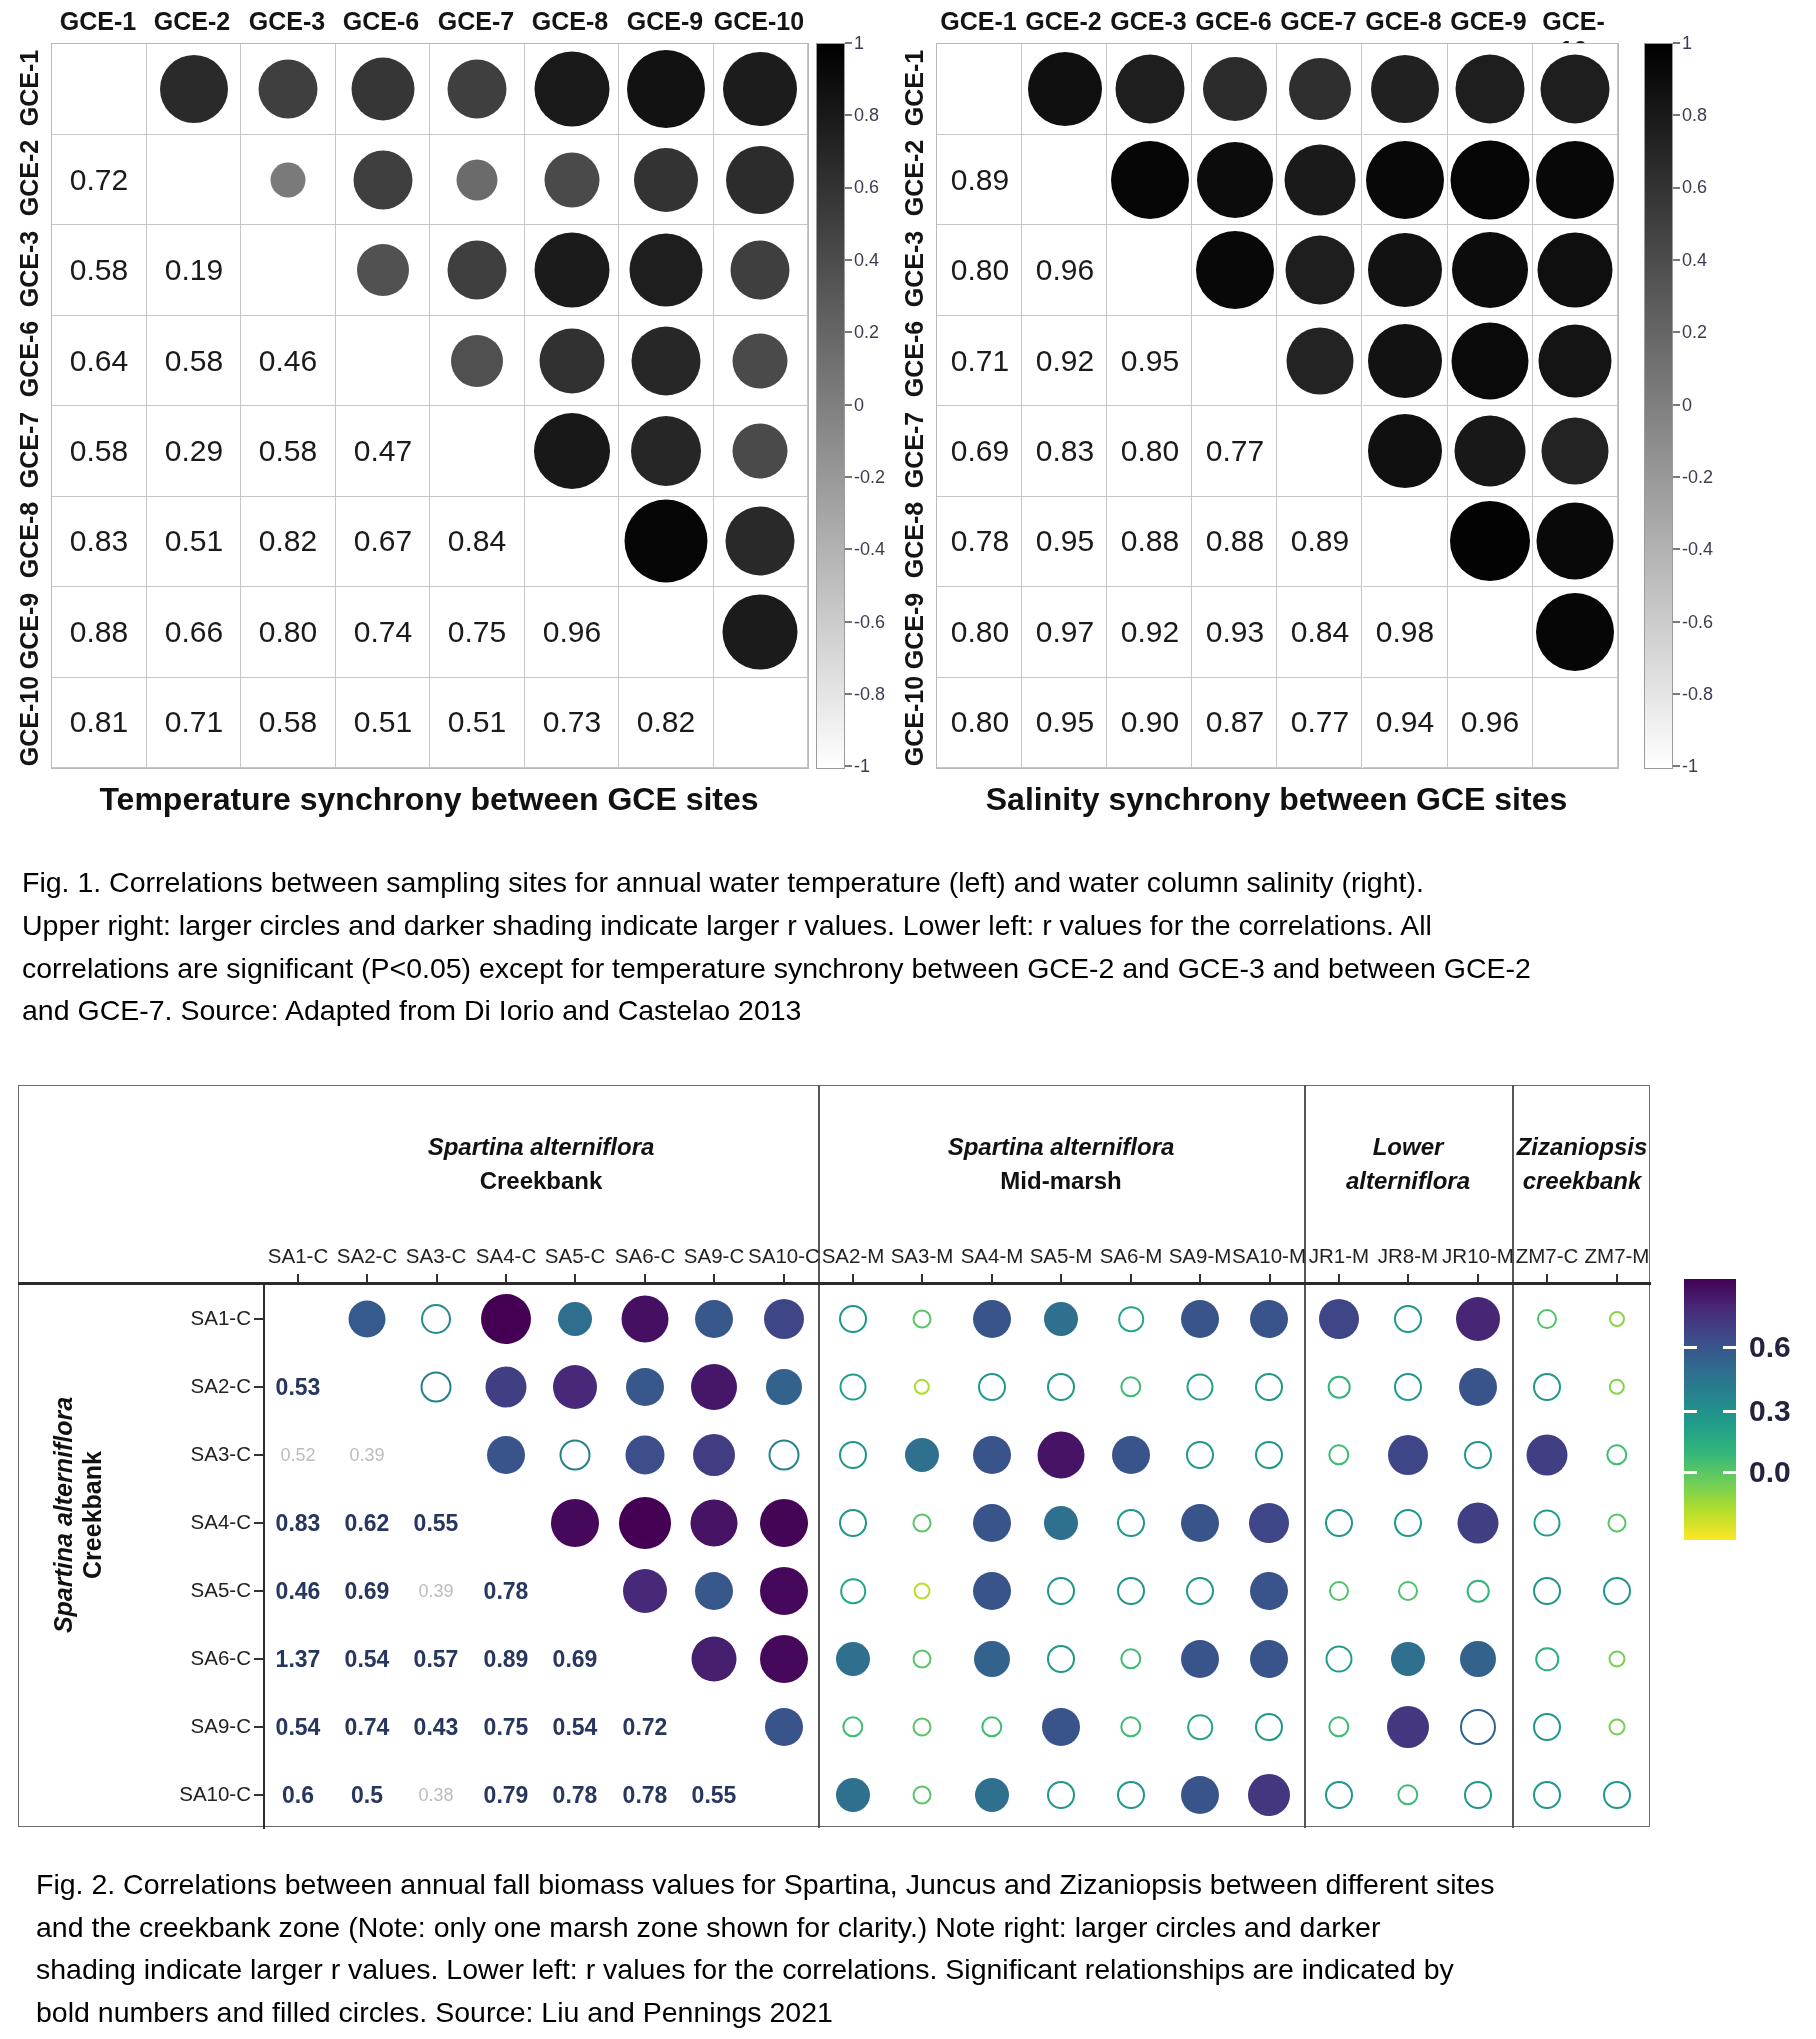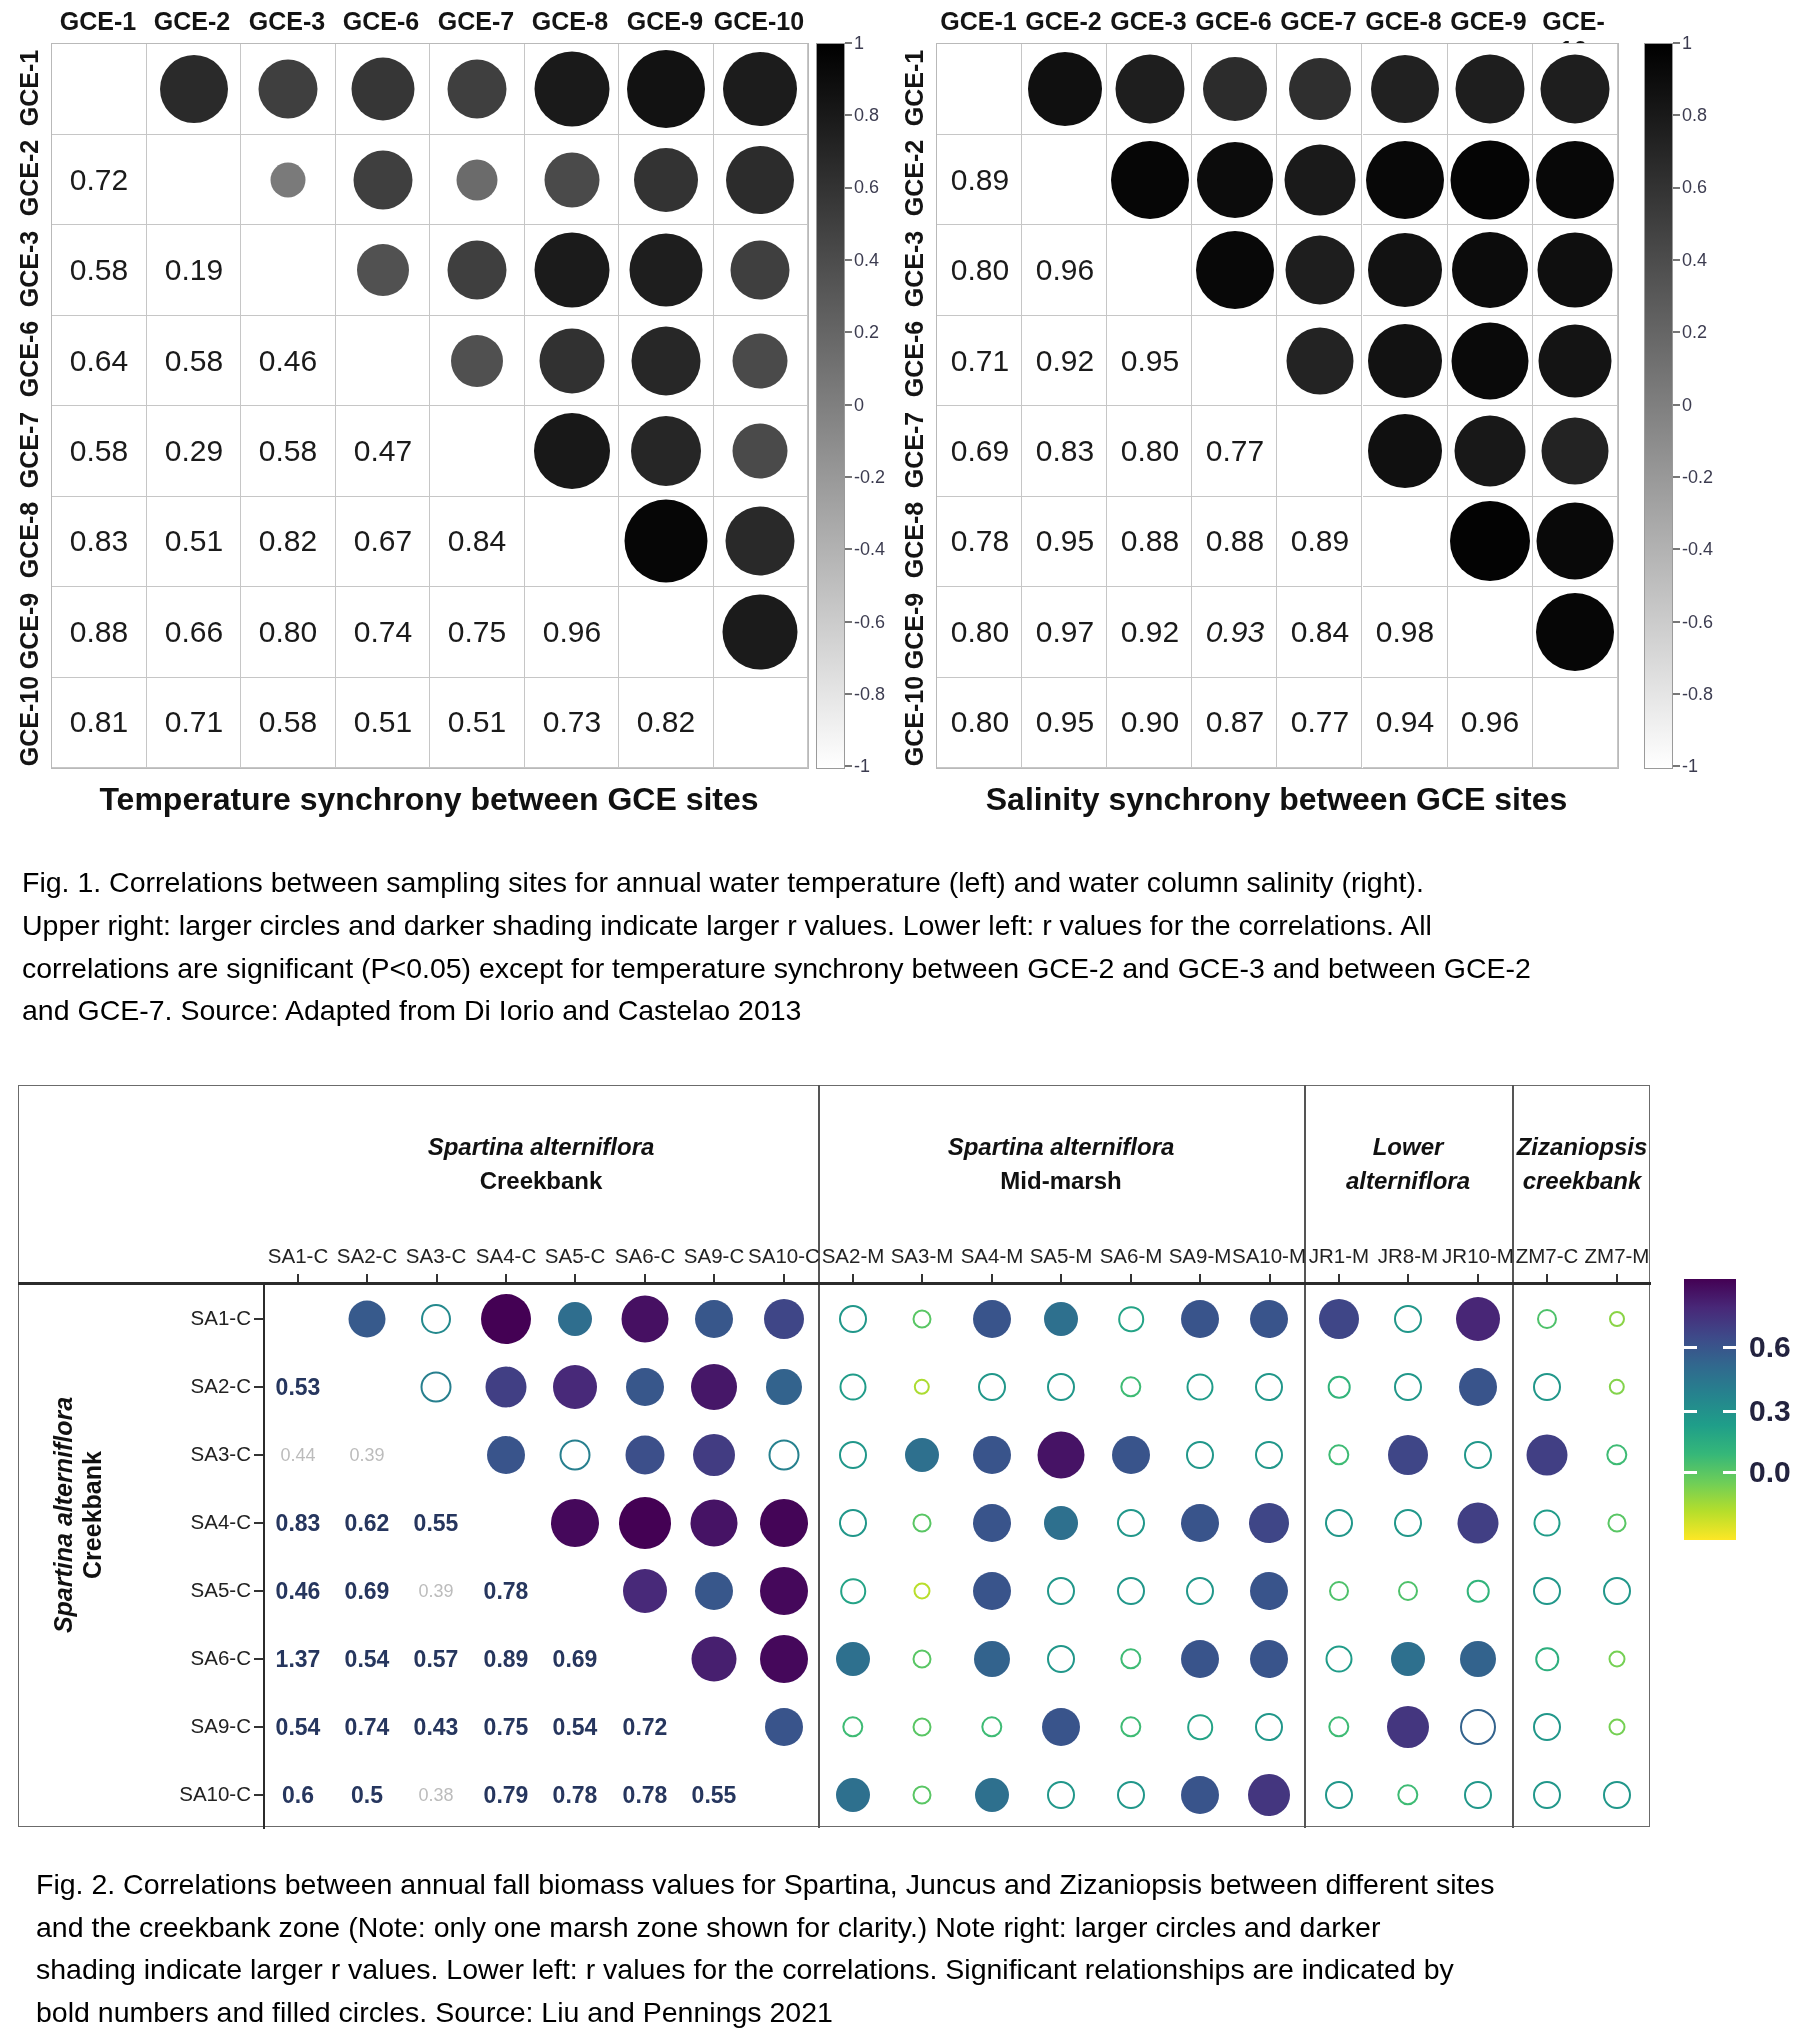--- a/index.html
+++ b/index.html
@@ -313,21 +313,21 @@
           <div class="gcircle" style="left: 553px; top: 497px; width: 80px; height: 80px; background: rgb(3, 3, 3);"></div>
           <div class="cell" style="left: 596px; top: 452px; width: 84px; height: 90px;"></div>
           <div class="gcircle" style="left: 638px; top: 497px; width: 77px; height: 77px; background: rgb(9, 9, 9);"></div>
           <div class="cell" style="left: 0px; top: 543px; width: 84px; height: 90px;"></div>
           <div class="rval" style="left: 43px; top: 588px;">0.80</div>
           <div class="cell" style="left: 85px; top: 543px; width: 84px; height: 90px;"></div>
           <div class="rval" style="left: 128px; top: 588px;">0.97</div>
           <div class="cell" style="left: 170px; top: 543px; width: 84px; height: 90px;"></div>
           <div class="rval" style="left: 213px; top: 588px;">0.92</div>
           <div class="cell" style="left: 255px; top: 543px; width: 84px; height: 90px;"></div>
-          <div class="rval" style="left: 298px; top: 588px; font-style: italic;">0.93</div>
+          <div class="rval" style="left: 298px; top: 588px;">0.93</div>
           <div class="cell" style="left: 340px; top: 543px; width: 84px; height: 90px;"></div>
           <div class="rval" style="left: 383px; top: 588px;">0.84</div>
           <div class="cell" style="left: 426px; top: 543px; width: 84px; height: 90px;"></div>
           <div class="rval" style="left: 468px; top: 588px;">0.98</div>
           <div class="cell" style="left: 511px; top: 543px; width: 84px; height: 90px;"></div>
           <div class="cell" style="left: 596px; top: 543px; width: 84px; height: 90px;"></div>
           <div class="gcircle" style="left: 638px; top: 588px; width: 78px; height: 78px; background: rgb(6, 6, 6);"></div>
           <div class="cell" style="left: 0px; top: 633px; width: 84px; height: 90px;"></div>
           <div class="rval" style="left: 43px; top: 678px;">0.80</div>
           <div class="cell" style="left: 85px; top: 633px; width: 84px; height: 90px;"></div>
@@ -481,21 +481,21 @@
       <div class="f2circle" style="left: 992px; top: 1387px; width: 28px; height: 28px; background: transparent; border: 2.7px solid rgb(33, 151, 138);"></div>
       <div class="f2circle" style="left: 1061px; top: 1387px; width: 28px; height: 28px; background: transparent; border: 2.7px solid rgb(33, 151, 138);"></div>
       <div class="f2circle" style="left: 1131px; top: 1387px; width: 21.4px; height: 21.4px; background: transparent; border: 2.7px solid rgb(62, 187, 116);"></div>
       <div class="f2circle" style="left: 1200px; top: 1387px; width: 27px; height: 27px; background: transparent; border: 2.7px solid rgb(32, 156, 137);"></div>
       <div class="f2circle" style="left: 1269px; top: 1387px; width: 28px; height: 28px; background: transparent; border: 2.7px solid rgb(33, 151, 138);"></div>
       <div class="f2circle" style="left: 1339px; top: 1387px; width: 22.6px; height: 22.6px; background: transparent; border: 2.7px solid rgb(50, 180, 123);"></div>
       <div class="f2circle" style="left: 1408px; top: 1387px; width: 28px; height: 28px; background: transparent; border: 2.7px solid rgb(33, 151, 138);"></div>
       <div class="f2circle" style="left: 1478px; top: 1387px; width: 38px; height: 38px; background: rgb(57, 84, 139);"></div>
       <div class="f2circle" style="left: 1547px; top: 1387px; width: 28px; height: 28px; background: transparent; border: 2.7px solid rgb(33, 151, 138);"></div>
       <div class="f2circle" style="left: 1617px; top: 1387px; width: 16.4px; height: 16.4px; background: transparent; border: 2.7px solid rgb(131, 211, 75);"></div>
-      <div class="f2num ns" style="left: 298px; top: 1455px;">0.44</div>
+      <div class="f2num ns" style="left: 298px; top: 1455px;">0.52</div>
       <div class="f2num ns" style="left: 367px; top: 1455px;">0.39</div>
       <div class="f2circle" style="left: 506px; top: 1455px; width: 38px; height: 38px; background: rgb(57, 84, 139);"></div>
       <div class="f2circle" style="left: 575px; top: 1455px; width: 31px; height: 31px; background: transparent; border: 2.7px solid rgb(39, 127, 142);"></div>
       <div class="f2circle" style="left: 645px; top: 1455px; width: 39px; height: 39px; background: rgb(60, 79, 138);"></div>
       <div class="f2circle" style="left: 714px; top: 1455px; width: 42px; height: 42px; background: rgb(66, 60, 130);"></div>
       <div class="f2circle" style="left: 784px; top: 1455px; width: 31px; height: 31px; background: transparent; border: 2.7px solid rgb(38, 129, 142);"></div>
       <div class="f2circle" style="left: 853px; top: 1455px; width: 28px; height: 28px; background: transparent; border: 2.7px solid rgb(33, 151, 138);"></div>
       <div class="f2circle" style="left: 922px; top: 1455px; width: 34px; height: 34px; background: rgb(46, 112, 142);"></div>
       <div class="f2circle" style="left: 992px; top: 1455px; width: 38px; height: 38px; background: rgb(57, 84, 139);"></div>
       <div class="f2circle" style="left: 1061px; top: 1455px; width: 47px; height: 47px; background: rgb(70, 19, 101);"></div>

